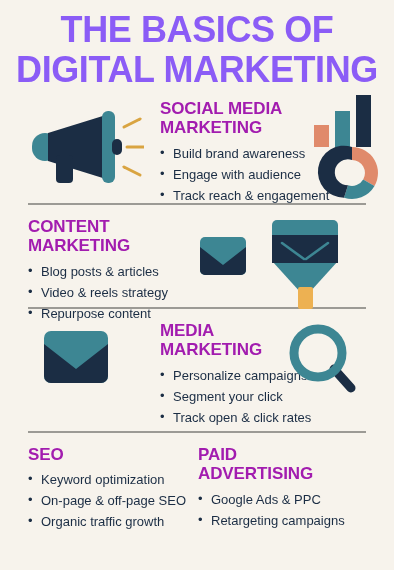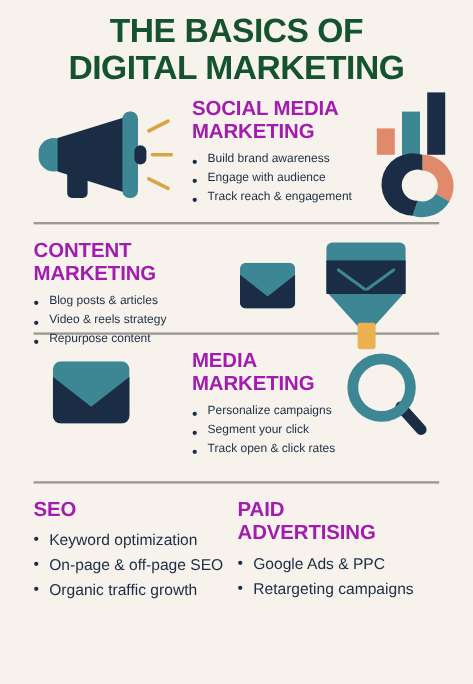--- a/index.html
+++ b/index.html
@@ -23,24 +23,24 @@
     background: #f7f3ec;
   }
 
   
   .title-block {
     padding: 10px 14px 0 14px;
     text-align: center;
   }
   .title-line {
     font-weight: bold;
-    font-size: 28px;
+    font-size: 36px;
     letter-spacing: -0.4px;
     line-height: 1.12;
-    color: #14532d;
+    color: #8b5cf6;
     white-space: nowrap;
   }
 
   
   .divider {
     height: 2px;
     background: #9c9a95;
     margin: 0 28px;
   }
 
@@ -55,21 +55,21 @@
     line-height: 1.15;
     letter-spacing: -0.1px;
     color: #a21caf;
   }
   .bullets {
     list-style: none;
     margin: 5px 0 0 0;
     padding: 0;
   }
   .bullets li {
-    font-size: 10px;
+    font-size: 13px;
     line-height: 1.62;
     color: #1b2d44;
     position: relative;
     padding-left: 13px;
     white-space: nowrap;
   }
   .bullets li::before {
     content: "\2022";
     position: absolute;
     left: 0;
@@ -94,21 +94,21 @@
     top: 18px;
   }
   .ic-charts {
     position: absolute;
     left: 312px;
     top: 2px;
   }
 
   
   .sec2 {
-    height: 90px;
+    height: 102px;
     padding-top: 8px;
   }
   .sec2 .txt {
     position: absolute;
     left: 28px;
     top: 12px;
   }
   .ic-env-small {
     position: absolute;
     left: 200px;

